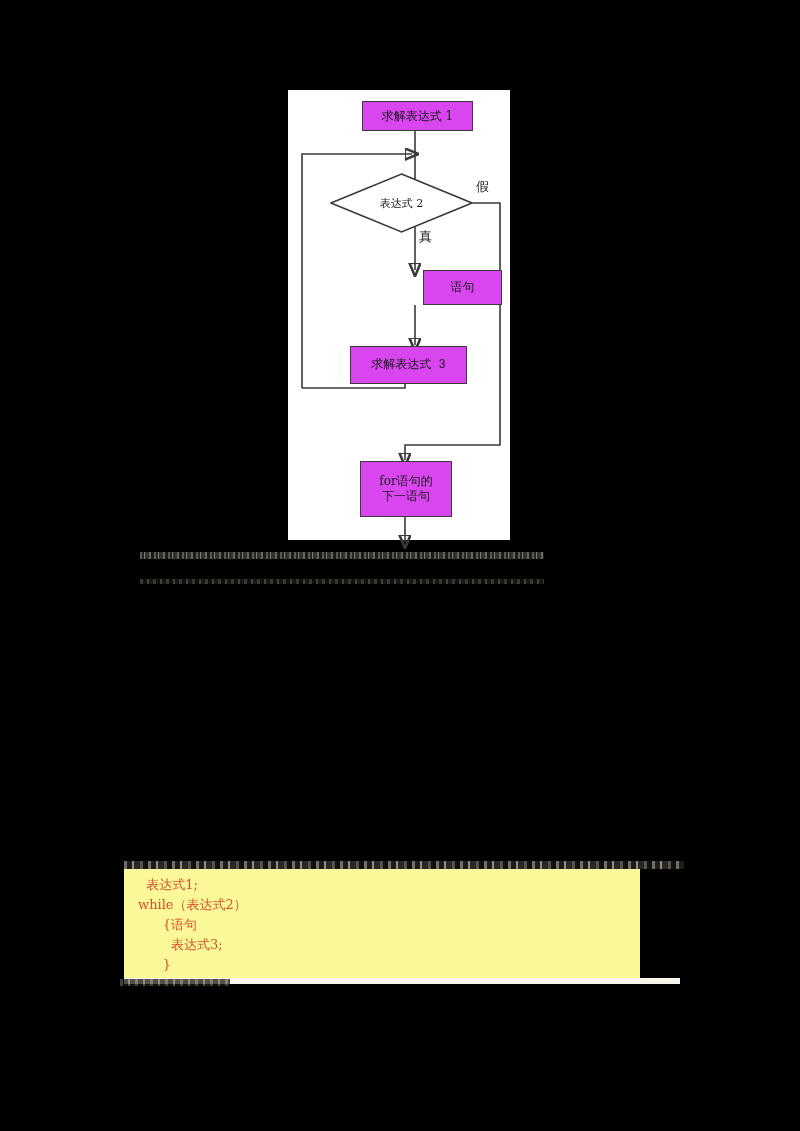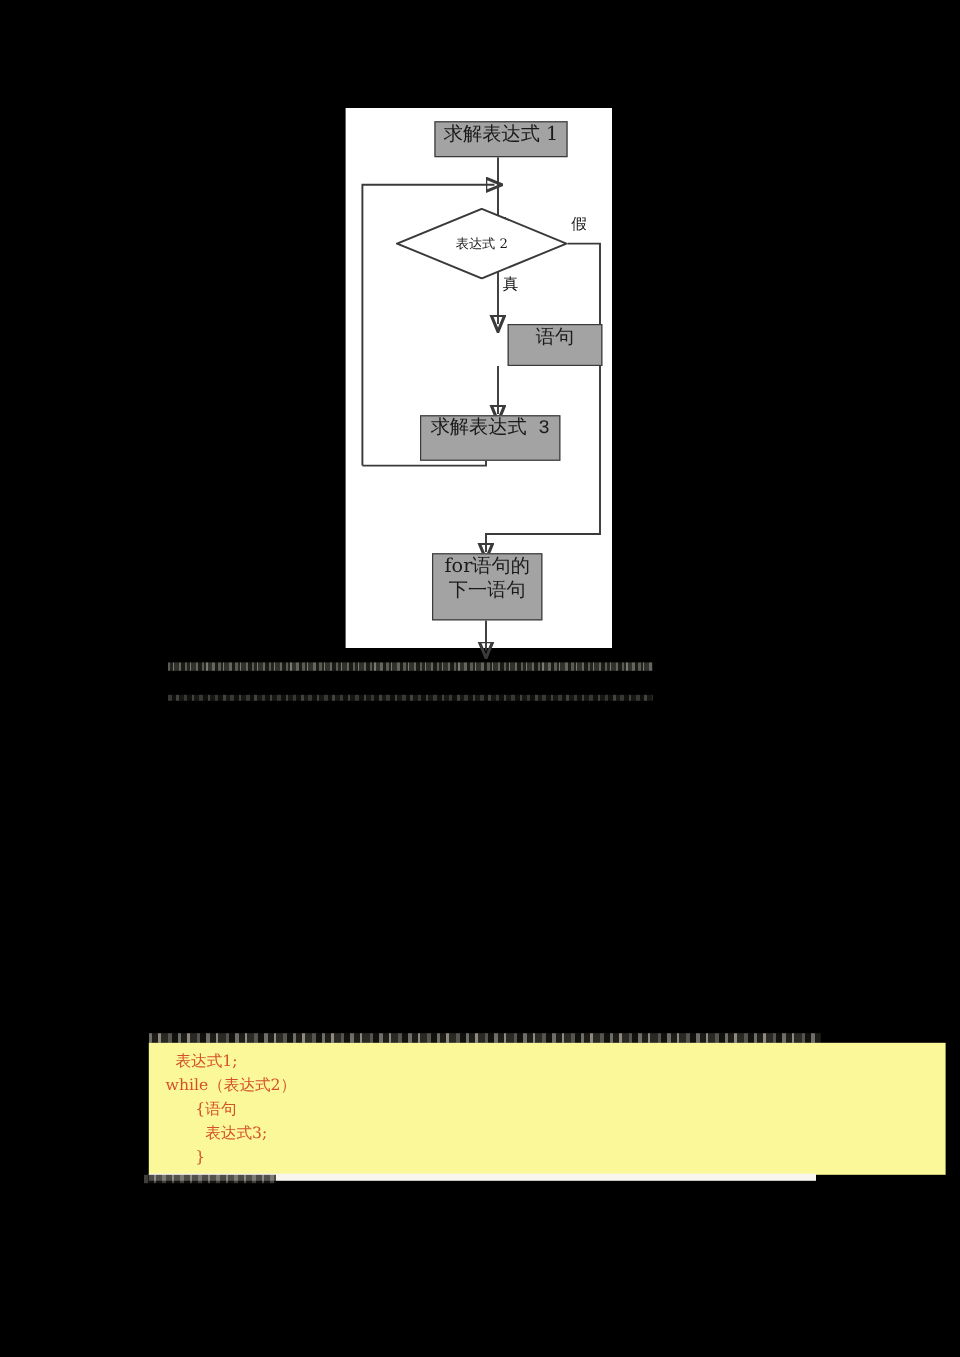--- a/index.html
+++ b/index.html
@@ -21,29 +21,29 @@
     left: 288px;
     top: 90px;
     width: 222px;
     height: 450px;
     background: #ffffff;
   }
 
   .node {
     position: absolute;
     border: 1.5px solid #3a3a3a;
-    background: #a3a3a3;
+    background: #d946ef;
     box-sizing: border-box;
     display: flex;
-    align-items: flex-start;
+    align-items: center;
     justify-content: center;
     text-align: center;
     color: #1a1a1a;
     font-family: "DejaVu Serif", serif;
-    font-size: 16px;
+    font-size: 12px;
     line-height: 1.25;
     white-space: pre-line;
   }
 
   
   .diamond-wrap {
     position: absolute;
     display: flex;
     align-items: center;
     justify-content: center;
@@ -160,21 +160,21 @@
         #a09a8c 8px, #a09a8c 10px,
         #2e2d29 10px, #2e2d29 16px,
         #605e56 16px, #605e56 19px,
         #121210 19px, #121210 24px);
     opacity: .9;
   }
   #code-block {
     position: absolute;
     left: 4px;
     top: 8px;
-    width: 664px;
+    width: 516px;
     height: 110px;
     background: #fbf89a;
     box-sizing: border-box;
     padding: 6px 0 0 14px;
   }
   .code-line {
     font-family: "DejaVu Serif", serif;
     font-size: 13px;
     color: #d4502a;
     line-height: 20px;

